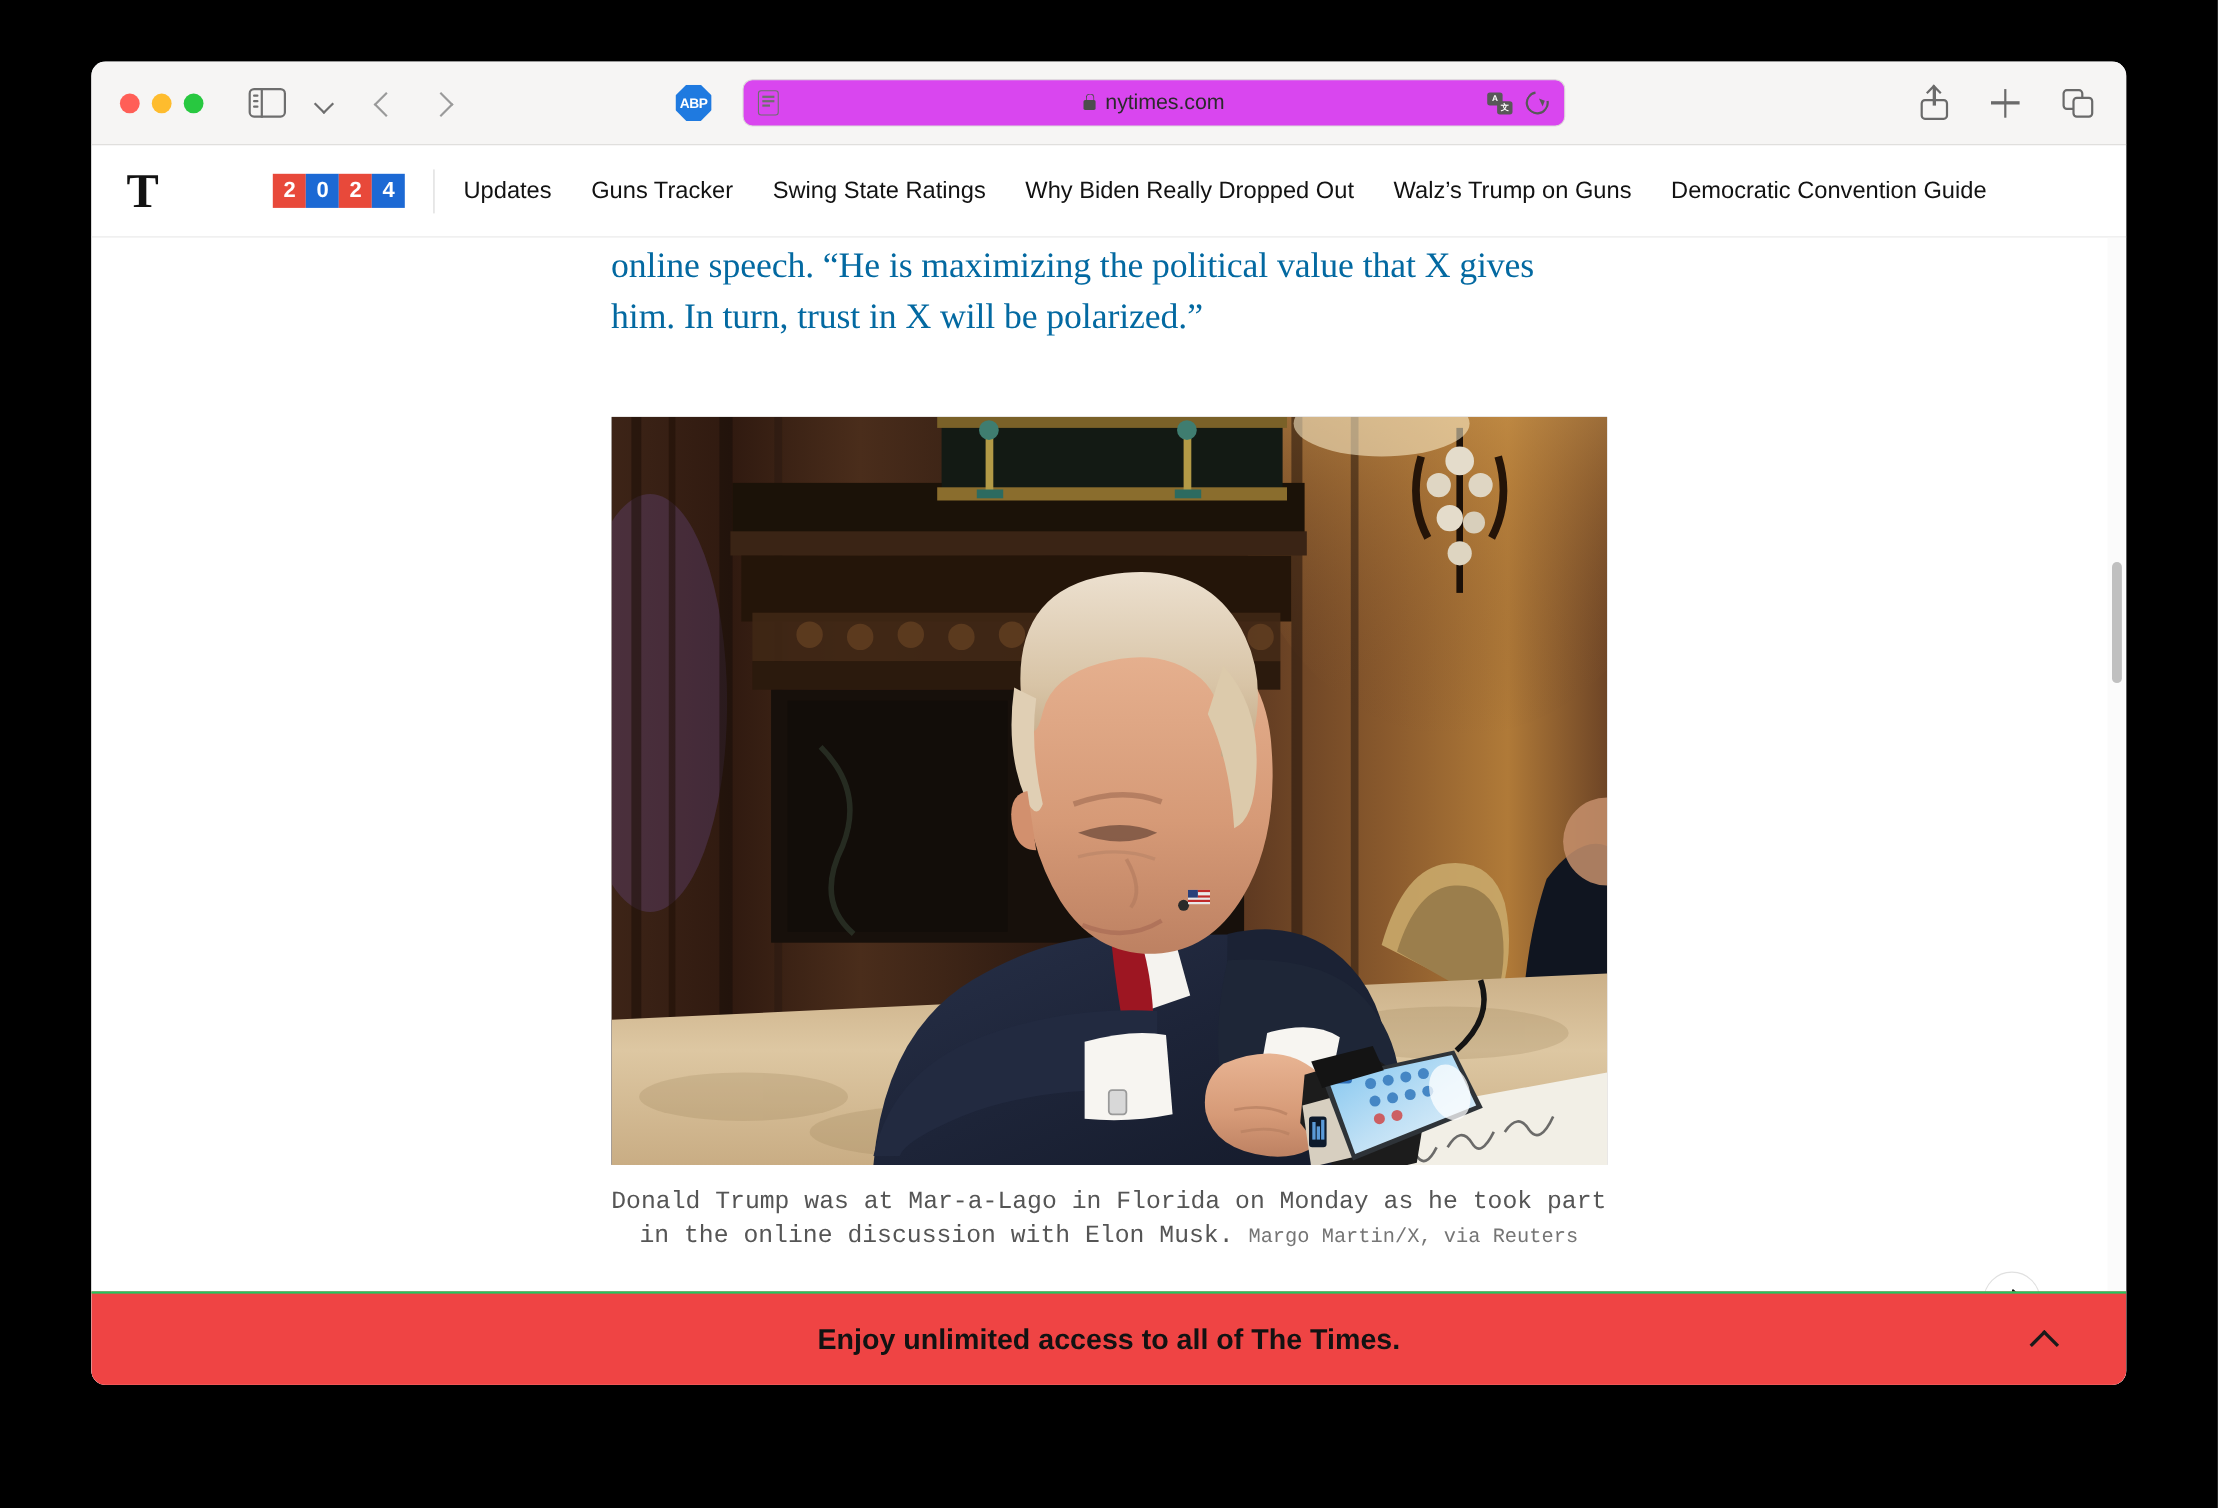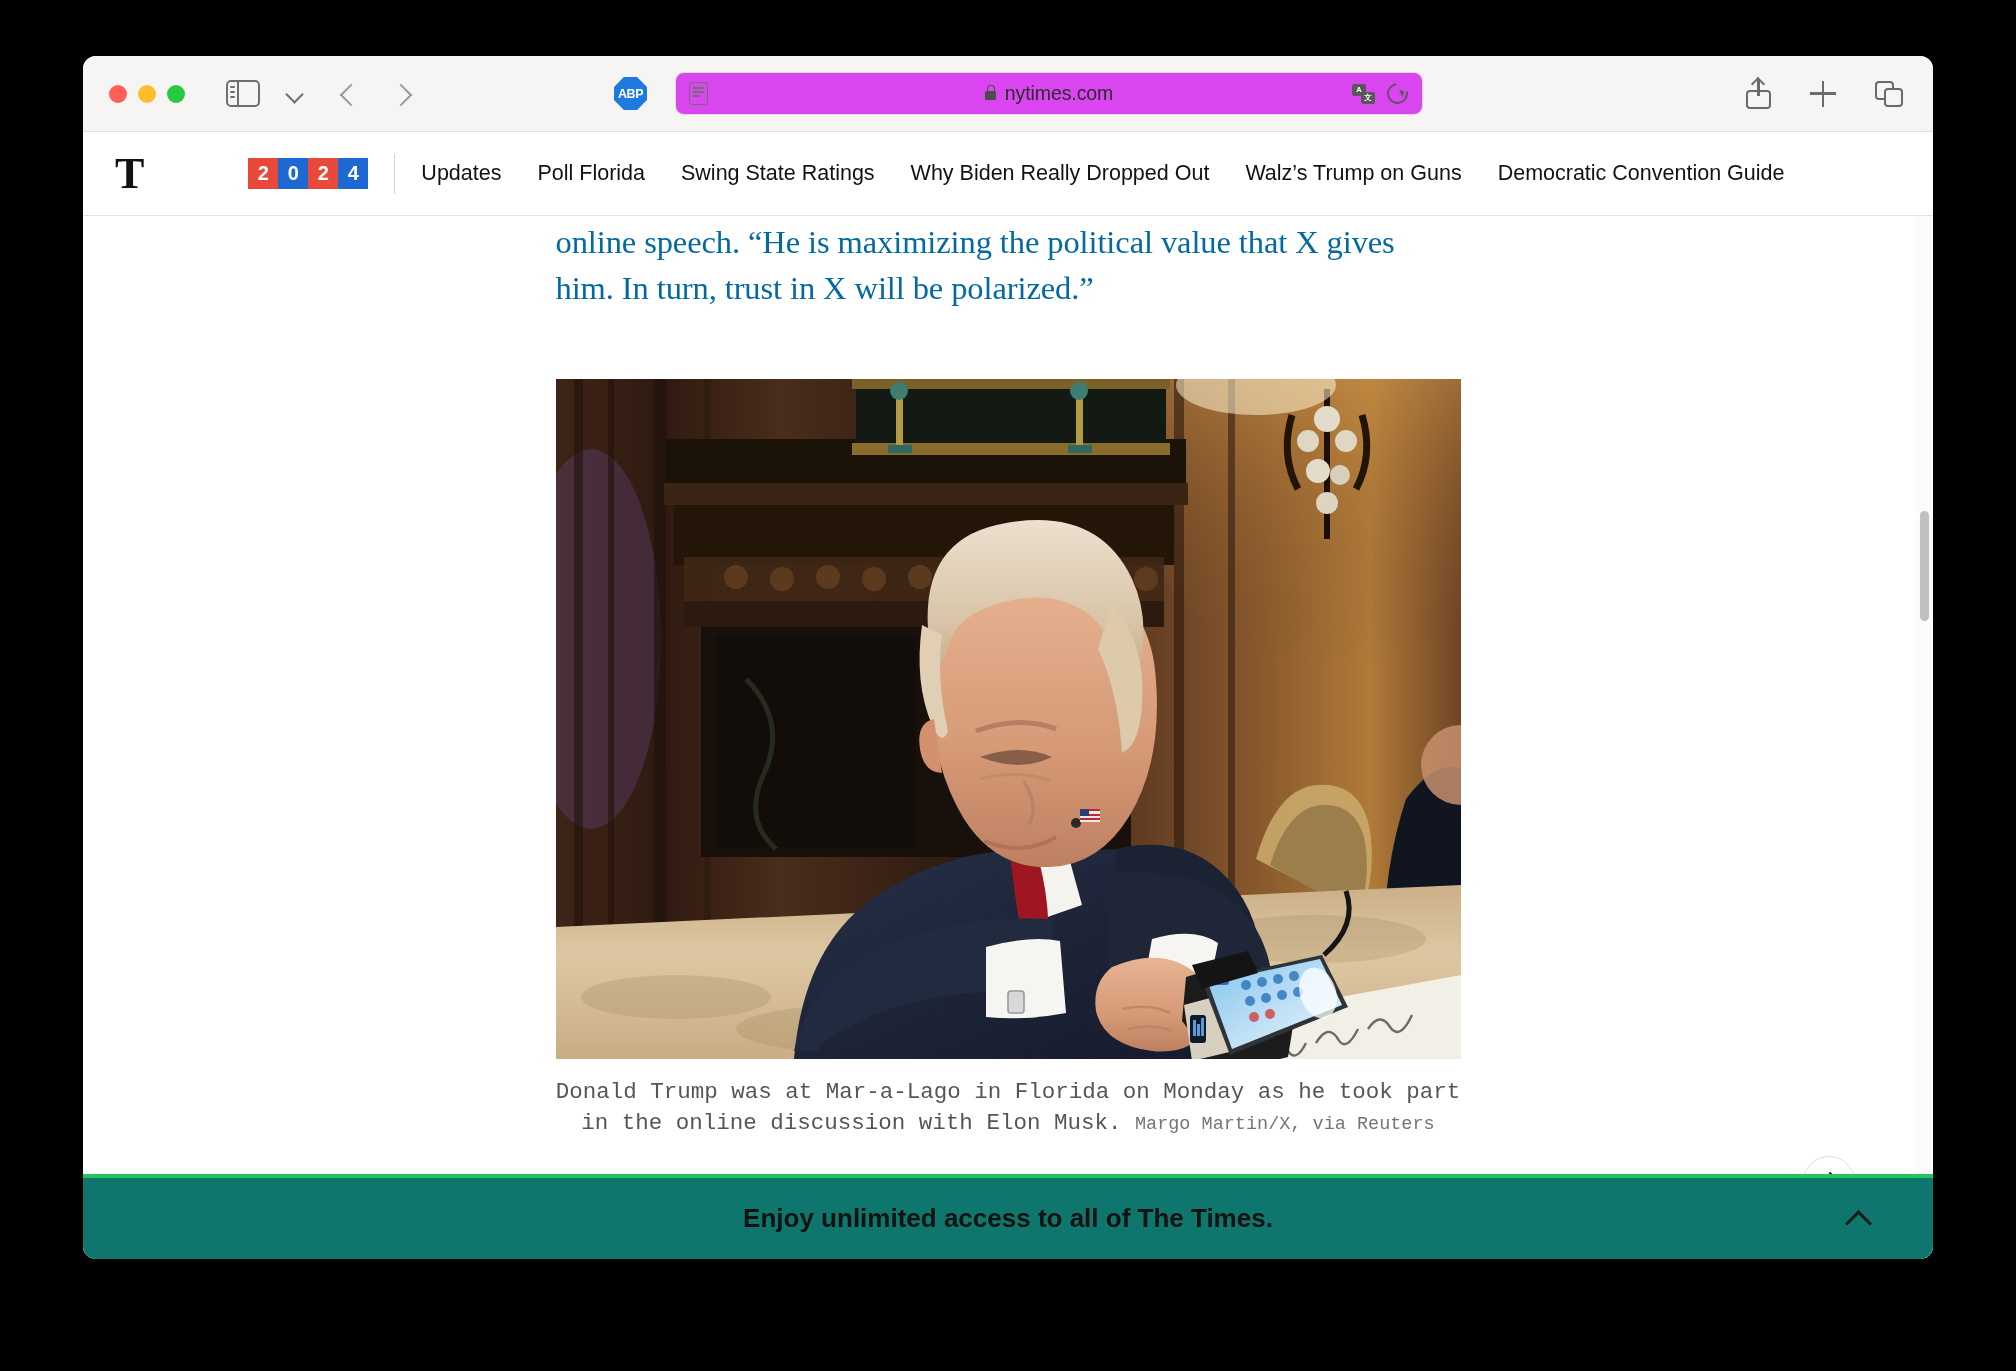--- a/index.html
+++ b/index.html
@@ -361,22 +361,22 @@
     left: 4px; top: 295px;
     width: 9px; height: 110px;
     background: #c0c0c0;
     border-radius: 5px;
   }
   #banner-bar {
     position: absolute;
     left: 0; bottom: 0;
     width: 100%;
     height: 85px;
-    background: #0f766e;
-    border-top: 4px solid #22c55e;
+    background: #ef4444;
+    border-top: 2px solid #22c55e;
     display: flex;
     align-items: center;
     justify-content: center;
   }
   #banner-text {
     font-size: 26px;
     font-weight: 700;
     color: #121212;
   }
   #banner-chev {
@@ -462,21 +462,21 @@
       <span style="background: rgb(232, 73, 58);">2</span>
       <span style="background: rgb(28, 105, 212);">0</span>
       <span style="background: rgb(232, 73, 58);">2</span>
       <span style="background: rgb(28, 105, 212);">4</span>
     </div>
 
     <div class="divider-v"></div>
 
     <div id="nav-links">
       <a href="#">Updates</a>
-      <a href="#">Poll Florida</a>
+      <a href="#">Guns Tracker</a>
       <a href="#">Swing State Ratings</a>
       <a href="#">Why Biden Really Dropped Out</a>
       <a href="#">Walz’s Trump on Guns</a>
       <a href="#">Democratic Convention Guide</a>
     </div>
   </div>
 
   <div id="content">
 
     <div id="article">

